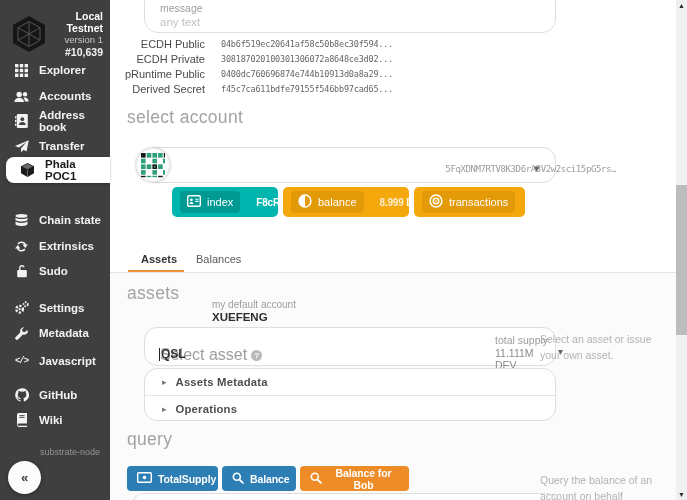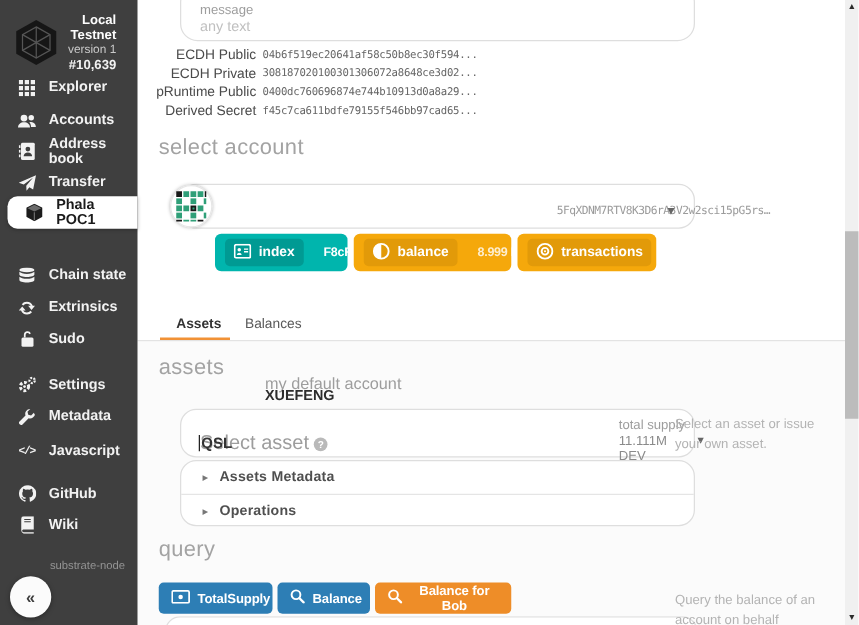--- a/index.html
+++ b/index.html
@@ -4,21 +4,21 @@
 <style>
   * { margin:0; padding:0; box-sizing:border-box; }
   html,body { width:687px; height:500px; }
   body { font-family:"Liberation Sans", sans-serif; background:#fff; overflow:hidden; }
   .screen { position:relative; width:687px; height:500px; background:#fff; overflow:hidden; }
 
   
   .sidebar { position:absolute; left:0; top:0; width:110px; height:500px; background:#3f3f3f; z-index:5; }
   .brand { position:absolute; left:0; top:8px; width:110px; height:50px; }
   .brand-logo { position:absolute; left:9px; top:6px; }
-  .net-info { position:absolute; right:17px; top:2px; width:64px; text-align:right; color:#fff; }
+  .net-info { position:absolute; right:7px; top:2px; width:64px; text-align:right; color:#fff; }
   .net-name { font-size:10.5px; font-weight:bold; color:#fdfdfd; line-height:12px; }
   .net-version { font-size:9.5px; color:#c9c9c9; line-height:11px; }
   .net-block { font-size:10.5px; font-weight:600; color:#f2f2f2; line-height:13px; margin-top:1px; }
 
   .nav-item { position:absolute; left:0; width:110px; height:26px; display:flex; align-items:center;
               padding-left:14px; gap:10px; color:#f2f2f2; font-size:11.5px; font-weight:600;
               cursor:pointer; --knock:#3f3f3f; }
   .nav-item .ic { width:15px; height:15px; display:flex; align-items:center; justify-content:center; flex:none; }
   .nav-item.active { left:6px; width:104px; background:#fff; color:#1b1b1b; border-radius:8px 0 0 8px;
                      box-shadow:0 1px 3px rgba(0,0,0,.25); --knock:#fff; }
@@ -39,38 +39,38 @@
 
   .box { position:absolute; background:#fff; border:1px solid #dedede; border-radius:13px; }
 
   .msg-box { left:34px; top:-12px; width:412px; height:45px; border-radius:14px; }
   .msg-label { position:absolute; left:15px; top:13px; font-size:10.5px; color:#9d9d9d; }
   .msg-placeholder { position:absolute; left:15px; top:27px; font-size:11.5px; color:#c0c0c0; }
 
   .kv { position:absolute; left:0; top:36px; width:100%; }
   .kv-row { display:flex; height:15px; align-items:center; }
   .kv-label { flex:0 0 95px; text-align:right; font-size:11px; color:#4a4a4a; }
-  .kv-value { margin-left:5px; font-family:"DejaVu Sans Mono", monospace; font-size:8.5px; color:#666; letter-spacing:-0.2px; }
+  .kv-value { margin-left:16px; font-family:"DejaVu Sans Mono", monospace; font-size:8.5px; color:#666; letter-spacing:-0.2px; }
 
   h2.sec { position:absolute; left:17px; font-size:17.5px; font-weight:300; color:#a3a3a3; letter-spacing:.3px; }
   .h-account { top:107px; } .h-assets { top:283px; } .h-query { top:429px; }
 
   .account-box { left:34px; top:147px; width:412px; height:36px; }
   .identicon { position:absolute; left:26px; top:148px; width:34px; height:34px; border-radius:50%;
                background:#fff; box-shadow:0 0 3px rgba(0,0,0,.3); }
-  .acct-label { position:absolute; left:67px; top:151px; font-size:13px; color:#9d9d9d; }
+  .acct-label { position:absolute; left:67px; top:151px; font-size:10px; color:#9d9d9d; }
   .acct-name { position:absolute; left:67px; top:163px; font-size:11.5px; font-weight:bold; color:#2d2d2d; }
   .acct-address { position:absolute; left:240px; top:164px; width:266px; text-align:right;
                   font-family:"DejaVu Sans Mono", monospace; font-size:9px; color:#9b9b9b; letter-spacing:-0.4px; }
   .acct-caret { position:absolute; left:424px; top:162px; font-size:11px; color:#666; }
 
   .stat { position:absolute; top:187px; height:30px; border-radius:5px; display:flex; align-items:center;
           padding-left:8px; color:#fff; cursor:pointer; }
   .stat-label { display:flex; align-items:center; gap:6px; border-radius:4px; padding:0 7px; height:22px;
-                font-size:11px; font-weight:bold; }
+                font-size:11px; font-weight:normal; }
   .stat-value { flex:1; text-align:center; font-size:10px; font-weight:bold; letter-spacing:-0.2px; white-space:nowrap;margin-left:16px; }
   .stat-value .amt { opacity:.8; }
   .stat.teal { background:#00b5ad; } .stat.teal .stat-label { background:#009a93; }
   .stat.gold { background:#f5a80b; } .stat.gold .stat-label { background:#e29a09; }
   .st-0 { left:62px; width:106px; } .st-1 { left:173px; width:126px; } .st-2 { left:304px; width:111px; }
 
   .tab { position:absolute; top:253px; font-size:11px; color:#595959; cursor:pointer; }
   .tab.active { font-weight:bold; color:#333; }
   .tab-0 { left:31px; } .tab-1 { left:86px; }
   .tab-underline { position:absolute; left:18px; top:270px; width:56px; height:2px; background:#f19135; }

